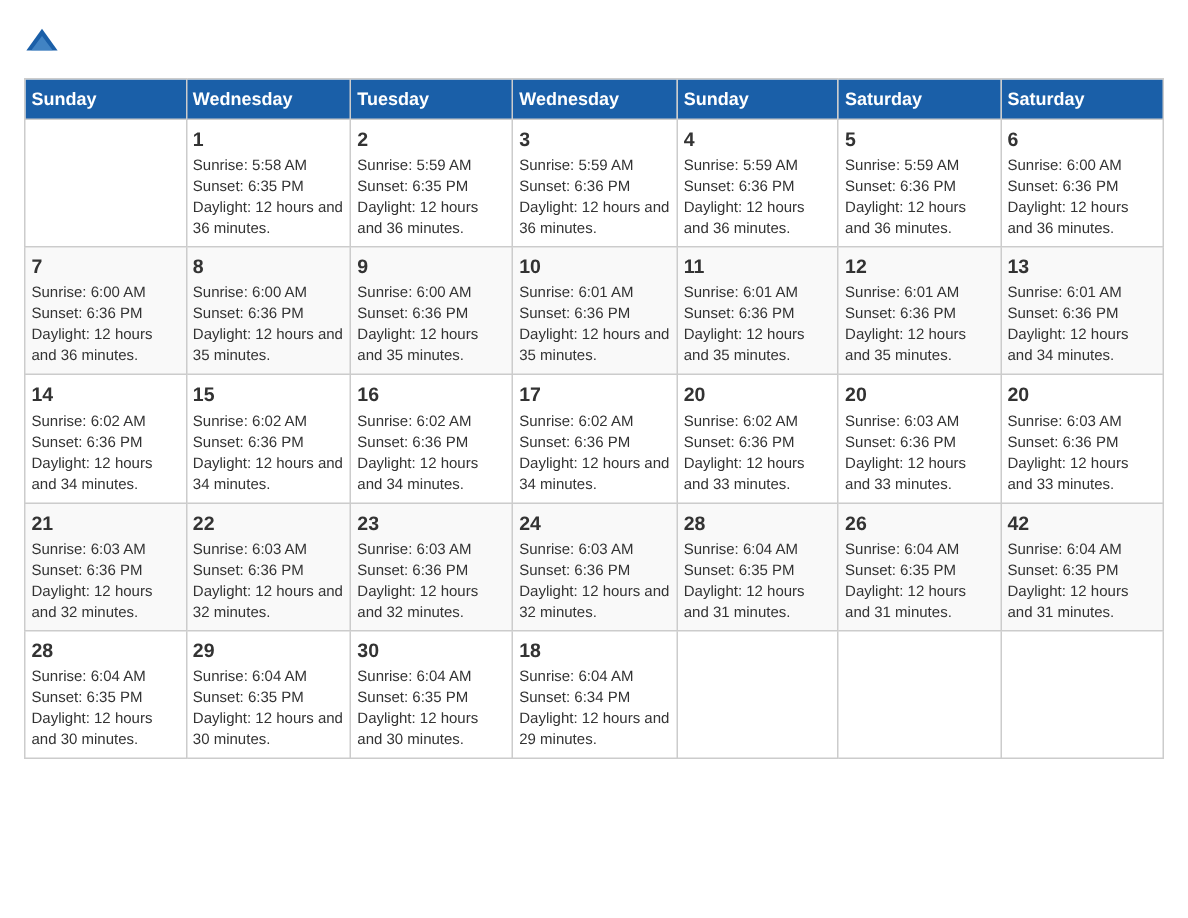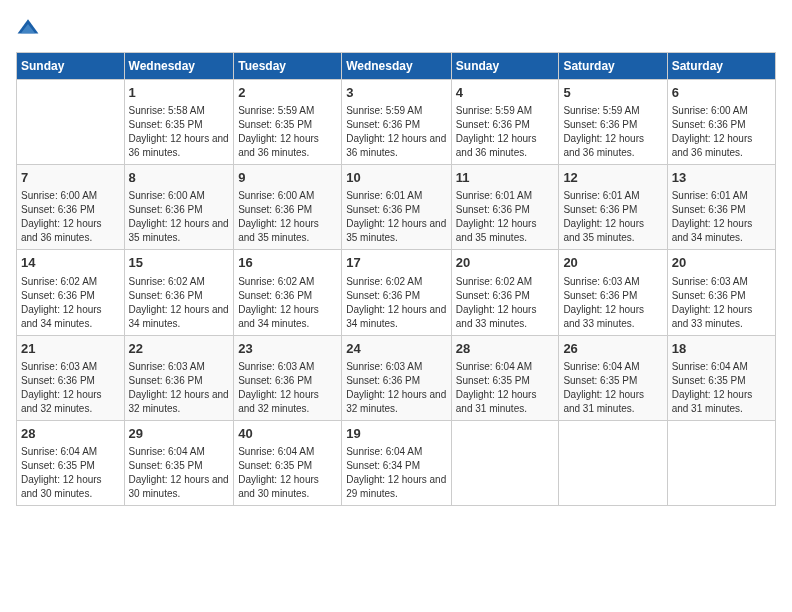--- a/index.html
+++ b/index.html
@@ -226,39 +226,39 @@
         </td>
         <td>
           <span class="date-num">28</span>
           <div class="cell-info">Sunrise: 6:04 AM<br>Sunset: 6:35 PM<br>Daylight: 12 hours and 31 minutes.</div>
         </td>
         <td>
           <span class="date-num">26</span>
           <div class="cell-info">Sunrise: 6:04 AM<br>Sunset: 6:35 PM<br>Daylight: 12 hours and 31 minutes.</div>
         </td>
         <td>
-          <span class="date-num">18</span>
+          <span class="date-num">42</span>
           <div class="cell-info">Sunrise: 6:04 AM<br>Sunset: 6:35 PM<br>Daylight: 12 hours and 31 minutes.</div>
         </td>
       </tr>
       <tr>
         <td>
           <span class="date-num">28</span>
           <div class="cell-info">Sunrise: 6:04 AM<br>Sunset: 6:35 PM<br>Daylight: 12 hours and 30 minutes.</div>
         </td>
         <td>
           <span class="date-num">29</span>
           <div class="cell-info">Sunrise: 6:04 AM<br>Sunset: 6:35 PM<br>Daylight: 12 hours and 30 minutes.</div>
         </td>
         <td>
-          <span class="date-num">40</span>
+          <span class="date-num">30</span>
           <div class="cell-info">Sunrise: 6:04 AM<br>Sunset: 6:35 PM<br>Daylight: 12 hours and 30 minutes.</div>
         </td>
         <td>
-          <span class="date-num">19</span>
+          <span class="date-num">18</span>
           <div class="cell-info">Sunrise: 6:04 AM<br>Sunset: 6:34 PM<br>Daylight: 12 hours and 29 minutes.</div>
         </td>
         <td class="empty"></td>
         <td class="empty"></td>
         <td class="empty"></td>
       </tr>
     </tbody>
 </table>
 
 </body></html>

